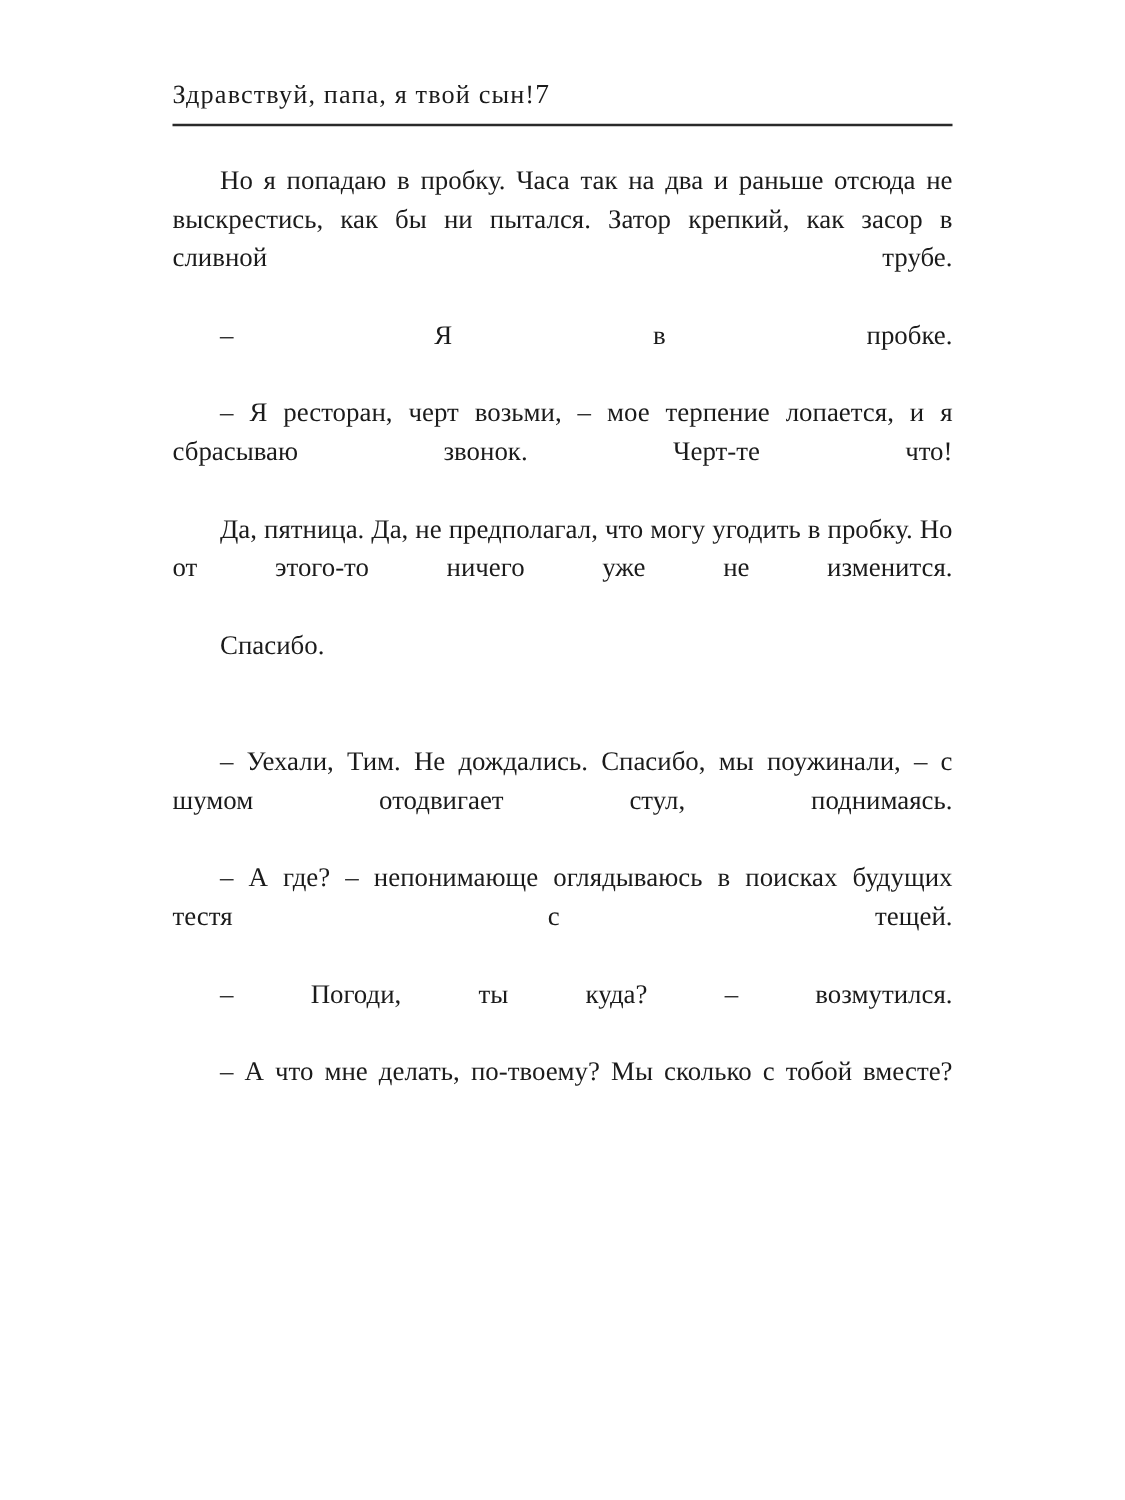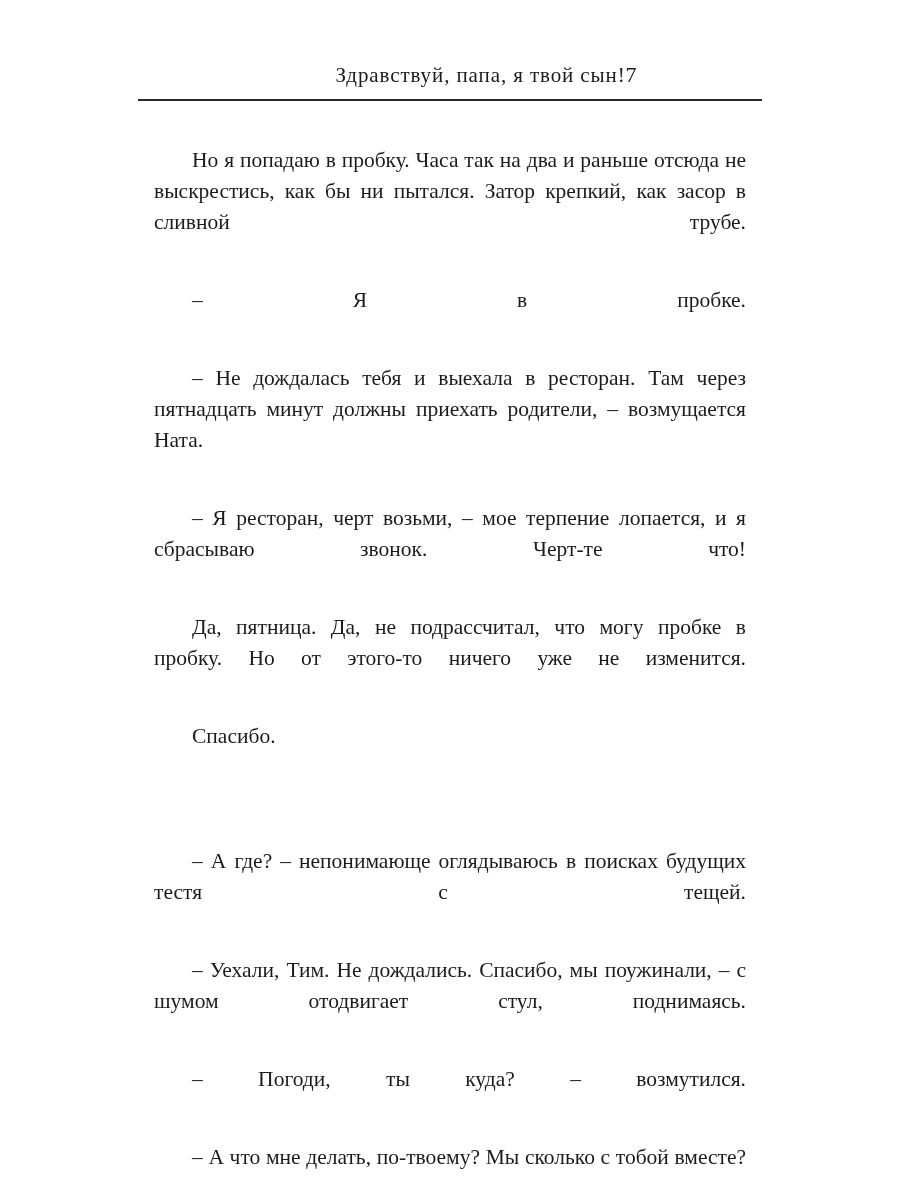--- a/index.html
+++ b/index.html
@@ -21,22 +21,21 @@
   }
 
   
   .running-head {
     position: absolute;
     left: 138px;
     top: 62px;
     width: 624px;
     display: flex;
     align-items: baseline;
-    justify-content: center;
-    margin-left: 36px;
+    justify-content: flex-start;
   }
 
   .running-head-title {
     font-size: 21px;
     line-height: 26px;
     letter-spacing: 0.9px;
     color: #1b1b1b;
     white-space: nowrap;
   }
 
@@ -57,21 +56,21 @@
 
   
   .text-block {
     position: absolute;
     left: 138px;
     top: 129px;
     width: 624px;
   }
 
   .para {
-    margin: 16px;
+    margin: 0;
     font-size: 21.5px;
     line-height: 31px;
     text-align: justify;
     text-justify: inter-word;
     text-indent: 38px;
     hyphens: manual;
     word-spacing: 0.2px;
   }
 
   
@@ -94,24 +93,23 @@
   <div class="running-head">
     <span class="running-head-title">Здравствуй, папа, я твой сын!</span>
     <span class="running-head-folio">7</span>
   </div>
 
   <div class="head-rule" style="background: rgb(42, 42, 42);"></div>
 
   <div class="text-block">
       <p class="para">Но я попадаю в пробку. Часа так на два и раньше отсюда не выскрестись, как бы ни пытался. Затор крепкий, как засор в сливной трубе.</p>
       <p class="para">– Я в пробке.</p>
-      <p class="para">– Не дождалась тебя и выехала в ресторан. Там через пятнадцать минут должны приехать родители, – возмущается Ната.</p>
       <p class="para">– Я ресторан, черт возьми, – мое терпение лопается, и я сбрасываю звонок. Черт-те что!</p>
-      <p class="para">Да, пятница. Да, не подрассчитал, что могу пробке в пробку. Но от этого-то ничего уже не изменится.</p>
+      <p class="para">Да, пятница. Да, не предполагал, что могу угодить в пробку. Но от этого-то ничего уже не изменится.</p>
       <p class="para">Спасибо.</p>
       <div class="section-gap"></div>
+      <p class="para">– Уехали, Тим. Не дождались. Спасибо, мы поужинали, – с шумом отодвигает стул, поднимаясь.</p>
       <p class="para">– А где? – непонимающе оглядываюсь в поисках будущих тестя с тещей.</p>
-      <p class="para">– Уехали, Тим. Не дождались. Спасибо, мы поужинали, – с шумом отодвигает стул, поднимаясь.</p>
       <p class="para">– Погоди, ты куда? – возмутился.</p>
       <p class="para">– А что мне делать, по-твоему? Мы сколько с тобой вместе?</p>
     </div>
 
 </div>
 
 </body></html>

